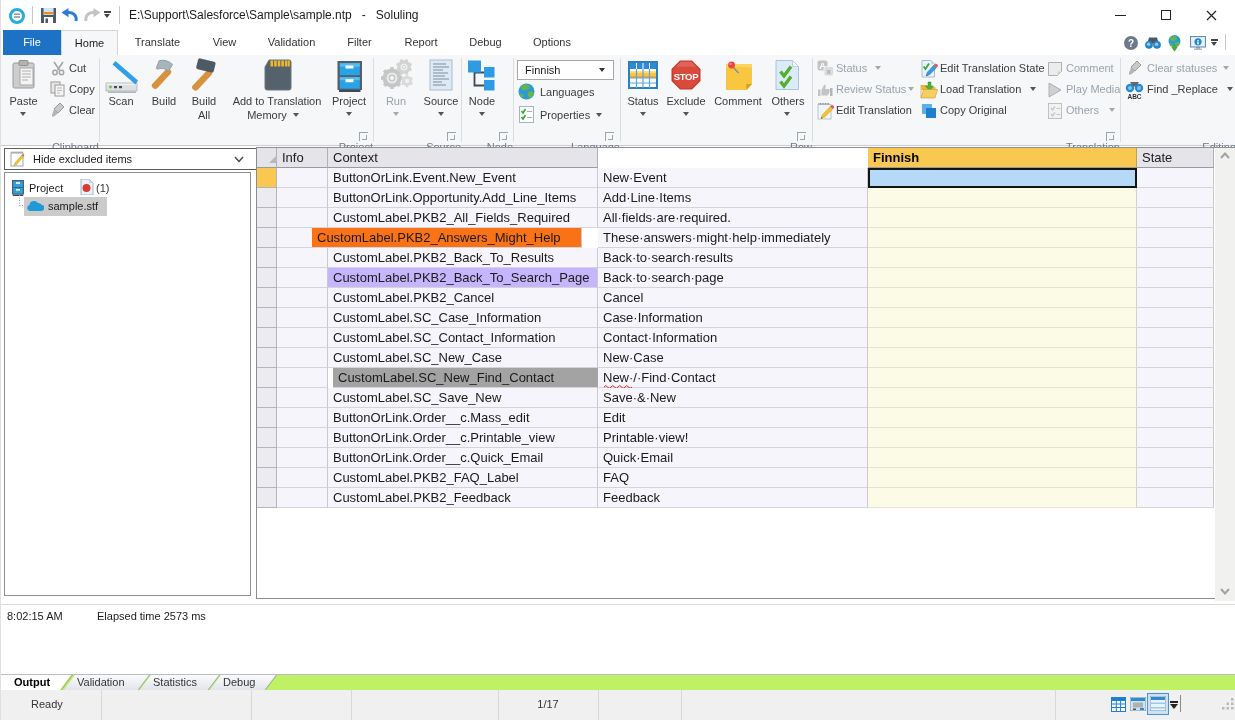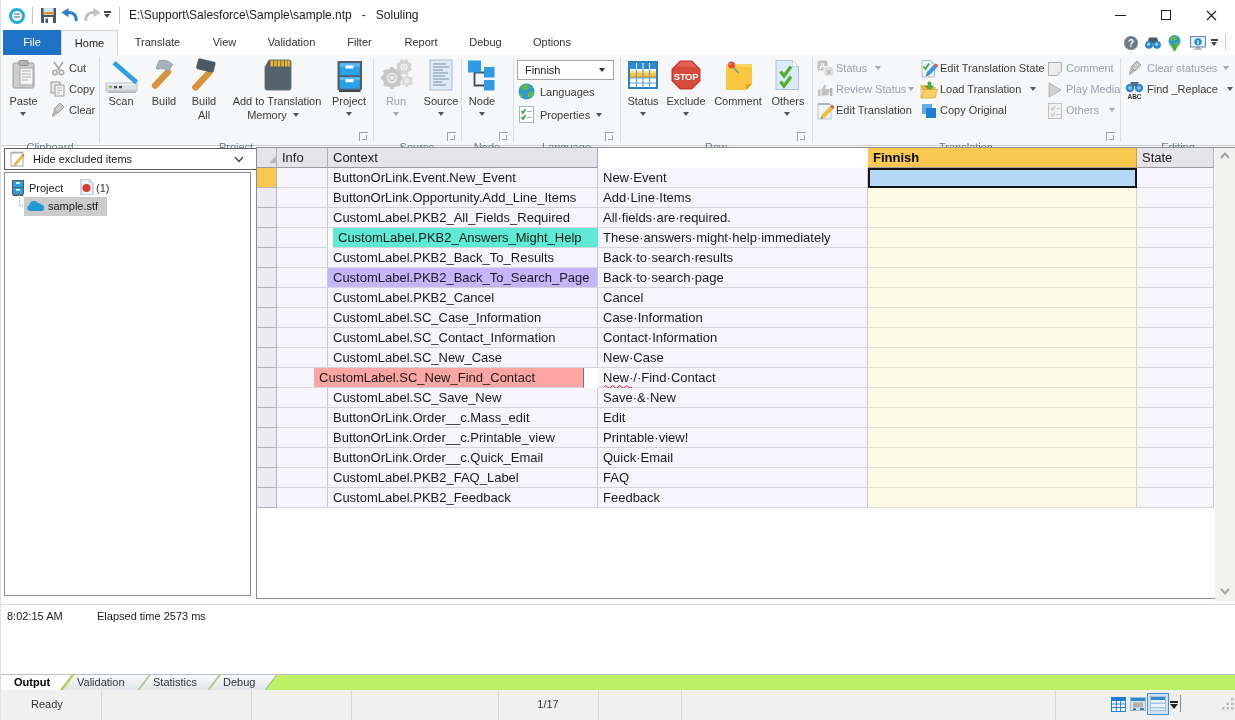--- a/index.html
+++ b/index.html
@@ -12,21 +12,21 @@
 .qsep{width:1px;height:18px;background:#c9c9c9;top:6px}
 .winbtn{width:46px;height:30px;top:0;text-align:center;line-height:30px;color:#222}
 
 #tabrow{left:0;top:30px;width:1235px;height:25px;background:#fff}
 .tab{top:0;height:25px;line-height:25px;text-align:center;color:#333}
 #tab-file{left:2px;width:58px;background:#1e72c6;color:#fff}
 #tab-home{left:60px;width:57px;background:#f6f7f8;border:1px solid #d5d6d7;border-bottom:none;color:#1a1a1a}
 
 #ribbon{left:0;top:55px;width:1235px;height:91px;background:#f6f7f8;border-bottom:1px solid #c9cacb}
 .gsep{width:1px;top:3px;height:84px;background:#dcddde}
-.glabel{top:84px;height:16px;line-height:16px;text-align:center;color:#6f7b86}
+.glabel{top:84px;height:16px;line-height:16px;text-align:right;color:#6f7b86}
 .launch{width:9px;height:9px;top:77px;border-left:1px solid #9aa5ae;border-top:1px solid #9aa5ae}
 .launch:after{content:"";position:absolute;right:1px;bottom:1px;width:4px;height:4px;border-right:1px solid #9aa5ae;border-bottom:1px solid #9aa5ae}
 .blabel{height:13px;line-height:13px;text-align:center;color:#3b3b3b;white-space:nowrap}
 .gray{color:#9d9d9d}
 .dar{width:0;height:0;border-left:3px solid transparent;border-right:3px solid transparent;border-top:4px solid #555}
 .dar.g{border-top-color:#a8a8a8}
 .slabel{height:16px;line-height:16px;color:#3b3b3b;white-space:nowrap}
 .blabel.gray,.slabel.gray{color:#98a3ae}
 
 #combo{left:3px;top:148px;width:274px;height:22px;border:1px solid #5c5c5c;background:#fff}
@@ -483,21 +483,21 @@
         <div class="abs cell" style="left:611px;top:20px;width:269px;background:#fcfce6;border-right:1px solid #d4d4c4;border-bottom:1px solid #e2e2cf"></div>
         <div class="abs cell" style="left:880px;top:20px;width:77px;background:#f5f5fb;border-right:1px solid #c9c9d2;border-bottom:1px solid #d4d4da"></div>
         <div class="abs" style="left:0;top:40px;width:20px;height:20px;background:#ececf0;border-right:1px solid #b4b4bc;border-bottom:1px solid #b4b4bc"></div>
         <div class="abs cell" style="left:20px;top:40px;width:51px;background:#f5f5fb;border-right:1px solid #c9c9d2;border-bottom:1px solid #d4d4da"></div>
         <div class="abs cell" style="left:71px;top:40px;width:270px;background:#f5f5fb;border-right:1px solid #c9c9d2;border-bottom:1px solid #d4d4da">CustomLabel.PKB2_All_Fields_Required</div>
         <div class="abs cell" style="left:341px;top:40px;width:270px;background:#f5f5fb;border-right:1px solid #c9c9d2;border-bottom:1px solid #d4d4da">All·fields·are·required.</div>
         <div class="abs cell" style="left:611px;top:40px;width:269px;background:#fcfce6;border-right:1px solid #d4d4c4;border-bottom:1px solid #e2e2cf"></div>
         <div class="abs cell" style="left:880px;top:40px;width:77px;background:#f5f5fb;border-right:1px solid #c9c9d2;border-bottom:1px solid #d4d4da"></div>
         <div class="abs" style="left:0;top:60px;width:20px;height:20px;background:#ececf0;border-right:1px solid #b4b4bc;border-bottom:1px solid #b4b4bc"></div>
         <div class="abs cell" style="left:20px;top:60px;width:51px;background:#f5f5fb;border-right:1px solid #c9c9d2;border-bottom:1px solid #d4d4da"></div>
-        <div class="abs cell" style="left:76px;top:60px;width:270px;background:#5eead4;border-right:1px solid #c9c9d2;border-bottom:1px solid #d4d4da">CustomLabel.PKB2_Answers_Might_Help</div>
+        <div class="abs cell" style="left:55px;top:60px;width:270px;background:#f97316;border-right:1px solid #c9c9d2;border-bottom:1px solid #d4d4da">CustomLabel.PKB2_Answers_Might_Help</div>
         <div class="abs cell" style="left:341px;top:60px;width:270px;background:#f5f5fb;border-right:1px solid #c9c9d2;border-bottom:1px solid #d4d4da">These·answers·might·help·immediately</div>
         <div class="abs cell" style="left:611px;top:60px;width:269px;background:#fcfce6;border-right:1px solid #d4d4c4;border-bottom:1px solid #e2e2cf"></div>
         <div class="abs cell" style="left:880px;top:60px;width:77px;background:#f5f5fb;border-right:1px solid #c9c9d2;border-bottom:1px solid #d4d4da"></div>
         <div class="abs" style="left:0;top:80px;width:20px;height:20px;background:#ececf0;border-right:1px solid #b4b4bc;border-bottom:1px solid #b4b4bc"></div>
         <div class="abs cell" style="left:20px;top:80px;width:51px;background:#f5f5fb;border-right:1px solid #c9c9d2;border-bottom:1px solid #d4d4da"></div>
         <div class="abs cell" style="left:71px;top:80px;width:270px;background:#f5f5fb;border-right:1px solid #c9c9d2;border-bottom:1px solid #d4d4da">CustomLabel.PKB2_Back_To_Results</div>
         <div class="abs cell" style="left:341px;top:80px;width:270px;background:#f5f5fb;border-right:1px solid #c9c9d2;border-bottom:1px solid #d4d4da">Back·to·search·results</div>
         <div class="abs cell" style="left:611px;top:80px;width:269px;background:#fcfce6;border-right:1px solid #d4d4c4;border-bottom:1px solid #e2e2cf"></div>
         <div class="abs cell" style="left:880px;top:80px;width:77px;background:#f5f5fb;border-right:1px solid #c9c9d2;border-bottom:1px solid #d4d4da"></div>
         <div class="abs" style="left:0;top:100px;width:20px;height:20px;background:#ececf0;border-right:1px solid #b4b4bc;border-bottom:1px solid #b4b4bc"></div>
@@ -525,21 +525,21 @@
         <div class="abs cell" style="left:611px;top:160px;width:269px;background:#fcfce6;border-right:1px solid #d4d4c4;border-bottom:1px solid #e2e2cf"></div>
         <div class="abs cell" style="left:880px;top:160px;width:77px;background:#f5f5fb;border-right:1px solid #c9c9d2;border-bottom:1px solid #d4d4da"></div>
         <div class="abs" style="left:0;top:180px;width:20px;height:20px;background:#ececf0;border-right:1px solid #b4b4bc;border-bottom:1px solid #b4b4bc"></div>
         <div class="abs cell" style="left:20px;top:180px;width:51px;background:#f5f5fb;border-right:1px solid #c9c9d2;border-bottom:1px solid #d4d4da"></div>
         <div class="abs cell" style="left:71px;top:180px;width:270px;background:#f5f5fb;border-right:1px solid #c9c9d2;border-bottom:1px solid #d4d4da">CustomLabel.SC_New_Case</div>
         <div class="abs cell" style="left:341px;top:180px;width:270px;background:#f5f5fb;border-right:1px solid #c9c9d2;border-bottom:1px solid #d4d4da">New·Case</div>
         <div class="abs cell" style="left:611px;top:180px;width:269px;background:#fcfce6;border-right:1px solid #d4d4c4;border-bottom:1px solid #e2e2cf"></div>
         <div class="abs cell" style="left:880px;top:180px;width:77px;background:#f5f5fb;border-right:1px solid #c9c9d2;border-bottom:1px solid #d4d4da"></div>
         <div class="abs" style="left:0;top:200px;width:20px;height:20px;background:#ececf0;border-right:1px solid #b4b4bc;border-bottom:1px solid #b4b4bc"></div>
         <div class="abs cell" style="left:20px;top:200px;width:51px;background:#f5f5fb;border-right:1px solid #c9c9d2;border-bottom:1px solid #d4d4da"></div>
-        <div class="abs cell" style="left:57px;top:200px;width:270px;background:#fca5a5;border-right:1px solid #737373;border-bottom:1px solid #d4d4da">CustomLabel.SC_New_Find_Contact</div>
+        <div class="abs cell" style="left:76px;top:200px;width:270px;background:#a3a3a3;border-right:4px solid #737373;border-bottom:1px solid #d4d4da">CustomLabel.SC_New_Find_Contact</div>
         <div class="abs cell" style="left:341px;top:200px;width:270px;background:#f5f5fb;border-right:1px solid #c9c9d2;border-bottom:1px solid #d4d4da">New·/·Find·Contact</div>
         <div class="abs cell" style="left:611px;top:200px;width:269px;background:#fcfce6;border-right:1px solid #d4d4c4;border-bottom:1px solid #e2e2cf"></div>
         <div class="abs cell" style="left:880px;top:200px;width:77px;background:#f5f5fb;border-right:1px solid #c9c9d2;border-bottom:1px solid #d4d4da"></div>
         <div class="abs" style="left:0;top:220px;width:20px;height:20px;background:#ececf0;border-right:1px solid #b4b4bc;border-bottom:1px solid #b4b4bc"></div>
         <div class="abs cell" style="left:20px;top:220px;width:51px;background:#f5f5fb;border-right:1px solid #c9c9d2;border-bottom:1px solid #d4d4da"></div>
         <div class="abs cell" style="left:71px;top:220px;width:270px;background:#f5f5fb;border-right:1px solid #c9c9d2;border-bottom:1px solid #d4d4da">CustomLabel.SC_Save_New</div>
         <div class="abs cell" style="left:341px;top:220px;width:270px;background:#f5f5fb;border-right:1px solid #c9c9d2;border-bottom:1px solid #d4d4da">Save·&amp;·New</div>
         <div class="abs cell" style="left:611px;top:220px;width:269px;background:#fcfce6;border-right:1px solid #d4d4c4;border-bottom:1px solid #e2e2cf"></div>
         <div class="abs cell" style="left:880px;top:220px;width:77px;background:#f5f5fb;border-right:1px solid #c9c9d2;border-bottom:1px solid #d4d4da"></div>
         <div class="abs" style="left:0;top:240px;width:20px;height:20px;background:#ececf0;border-right:1px solid #b4b4bc;border-bottom:1px solid #b4b4bc"></div>

